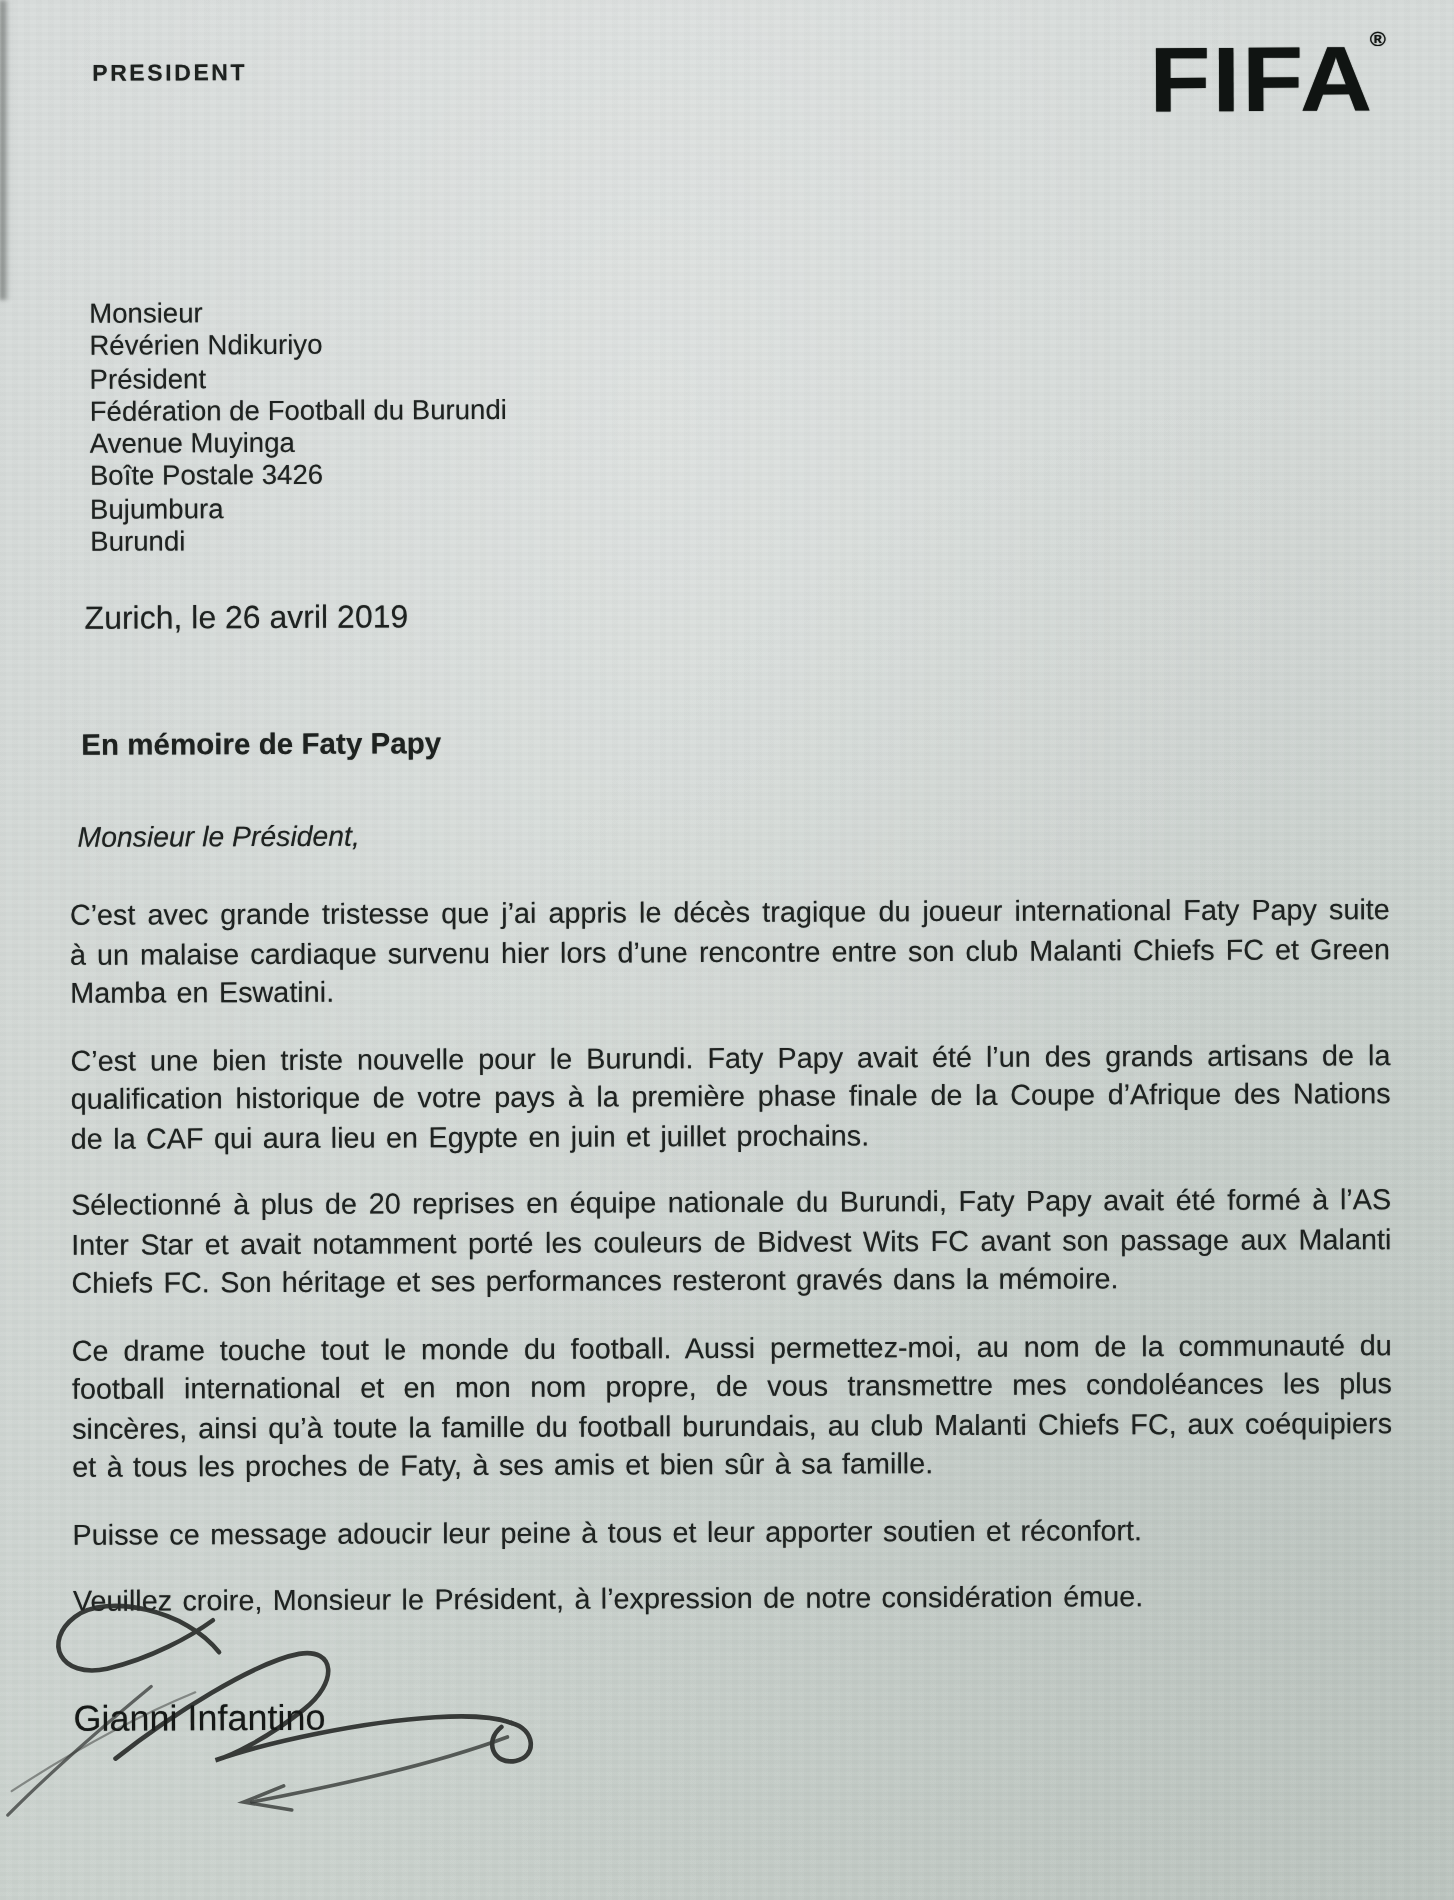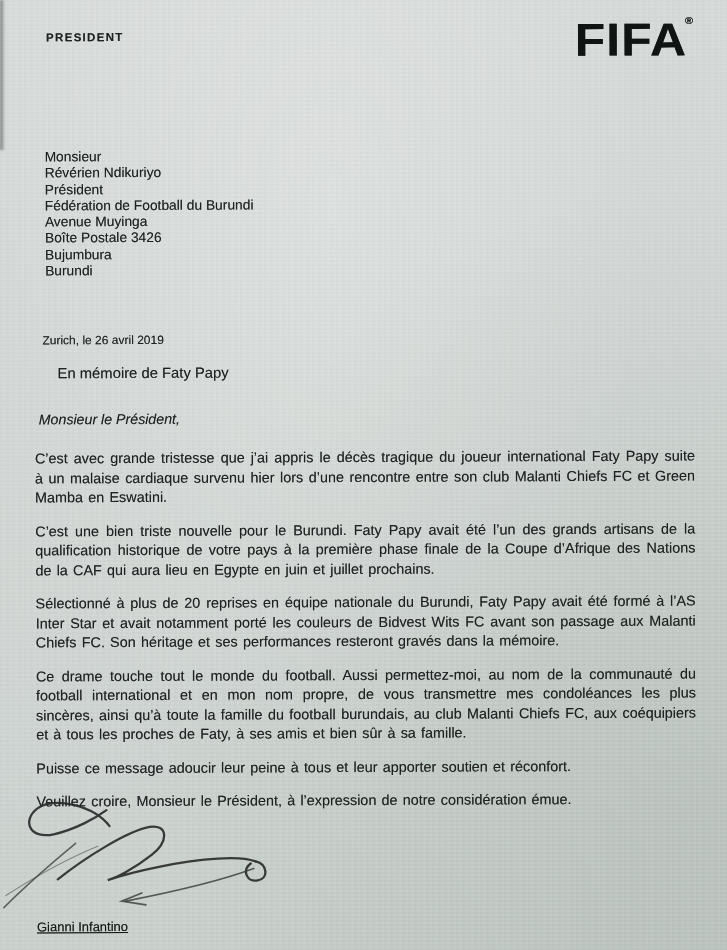--- a/index.html
+++ b/index.html
@@ -54,46 +54,46 @@
   .logo .reg {
     font-size: 11px; font-weight: bold;
     vertical-align: top; position: relative; top: 2px; left: -2px;
     letter-spacing: 0;
   }
   .recipient {
     position: absolute; left: 46px; top: 148px;
     font-size: 13.8px; line-height: 16.3px;
   }
   .date-line {
-    position: absolute; left: 43px; top: 332px;
-    font-size: 12px;
+    position: absolute; left: 43px; top: 300px;
+    font-size: 16px;
   }
   .subject {
-    position: absolute; left: 58px; top: 364px;
-    font-size: 14.8px; font-weight: normal;
+    position: absolute; left: 41px; top: 364px;
+    font-size: 14.8px; font-weight: bold;
   }
   .salutation {
     position: absolute; left: 39px; top: 410px;
     font-size: 14.2px;
     font-style: italic;
   }
   .body-block {
     position: absolute; left: 35px; top: 448px; width: 660px;
     font-size: 14.4px; line-height: 19.5px;
     text-align: justify;
     word-spacing: 1.2px;
   }
   .body-block p { margin: 0 0 14px 0; }
   .signature-svg {
     position: absolute; left: 8px; top: 798px;
     overflow: visible;
   }
   .signer-name {
-    position: absolute; left: 35px; top: 918px;
-    font-size: 13px; color: #161917; text-decoration: underline;
+    position: absolute; left: 35px; top: 848px;
+    font-size: 18px; color: #161917;
   }
 </style>
 </head>
 <body>
 
 <div class="photo">
   <div class="content">
 
     <div class="president">PRESIDENT</div>
 

